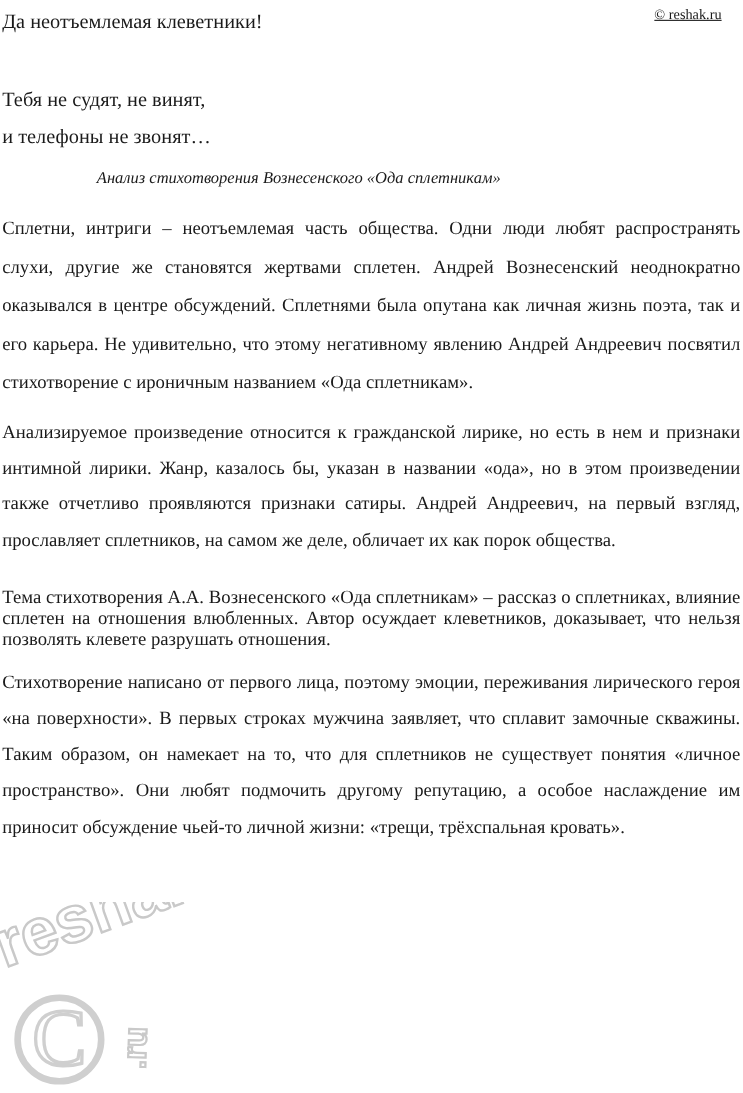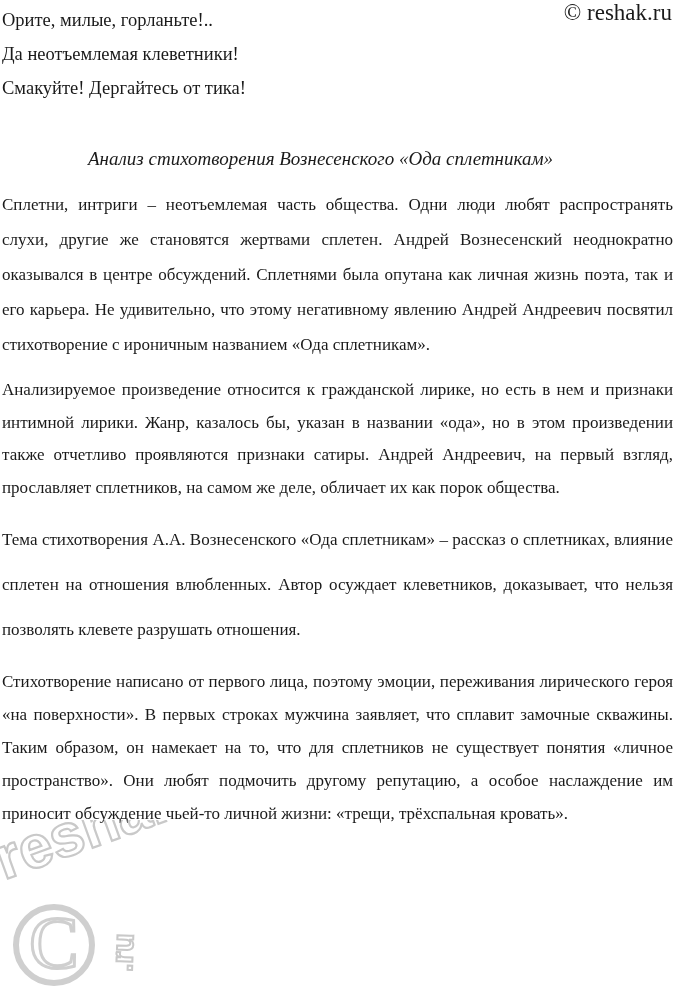--- a/index.html
+++ b/index.html
@@ -31,25 +31,26 @@
     height: 180px;
     pointer-events: none;
     z-index: 0;
   }
   .watermark svg { display: block; }
 
   
   .copyright {
     position: absolute;
     top: 2px;
-    right: 3px;
-    font-size: 23px;
+    right: 19px;
+    font-size: 13px;
     line-height: 22px;
     white-space: nowrap;
     z-index: 3;
+    text-decoration: underline;
   }
 
   
   .content {
     position: relative;
     z-index: 2;
     padding: 0 2px 0 2px;
   }
 
   .poem {
@@ -60,40 +61,40 @@
     font-size: 18.5px;
     line-height: 34px;
     white-space: nowrap;
   }
   .stanza-gap {
     height: 34px;
   }
 
   .work-title {
     font-style: italic;
-    font-size: 19px;
+    font-size: 15px;
     line-height: 32px;
     padding-left: 86px;
     margin-top: 4px;
     white-space: nowrap;
   }
 
   p.body-text {
     margin: 0;
     text-align: justify;
     text-align-last: left;
     font-size: 17px;
     -webkit-hyphens: none;
     hyphens: none;
     word-spacing: 0px;
   }
 
   p.p1 { line-height: 35px; margin-top: 12px; }
   p.p2 { line-height: 32.5px; margin-top: 12px; }
-  p.p3 { line-height: 45px; margin-top: 13px; }
+  p.p3 { line-height: 19px; margin-top: 26px; }
   p.p4 { line-height: 33px; margin-top: 13px; }
 </style>
 </head>
 <body>
 
 <div class="page">
 
   <div class="watermark">
     <svg width="270" height="180" viewBox="0 0 270 180" xmlns="http://www.w3.org/2000/svg">
       <g fill="none" stroke="#c9c9c9" stroke-width="2.2">
@@ -103,27 +104,29 @@
         <text x="60" y="148" text-anchor="middle" font-family="Liberation Serif, serif" font-size="74" fill="none" stroke="#cfcfcf" stroke-width="3">C</text>
       </g>
     </svg>
   </div>
 
   <div class="copyright">© reshak.ru</div>
 
   <div class="content">
 
     <div class="poem">
-      <div class="poem-line">Орите, милые, горланьте!..</div>
       <div class="poem-line">Да неотъемлемая клеветники!</div>
-      <div class="poem-line">Смакуйте! Дергайтесь от тика!</div>
     </div>
 
     <div class="stanza-gap"></div>
 
+    <div class="poem">
+      <div class="poem-line">Тебя не судят, не винят,</div>
+      <div class="poem-line">и телефоны не звонят…</div>
+    </div>
 
     <div class="work-title">Анализ стихотворения Вознесенского «Ода сплетникам»</div>
 
     <p class="body-text p1">Сплетни, интриги – неотъемлемая часть общества. Одни люди любят распространять слухи, другие же становятся жертвами сплетен. Андрей Вознесенский неоднократно оказывался в центре обсуждений. Сплетнями была опутана как личная жизнь поэта, так и его карьера. Не удивительно, что этому негативному явлению Андрей Андреевич посвятил стихотворение с ироничным названием «Ода сплетникам».</p>
     <p class="body-text p2">Анализируемое произведение относится к гражданской лирике, но есть в нем и признаки интимной лирики. Жанр, казалось бы, указан в названии «ода», но в этом произведении также отчетливо проявляются признаки сатиры. Андрей Андреевич, на первый взгляд, прославляет сплетников, на самом же деле, обличает их как порок общества.</p>
     <p class="body-text p3">Тема стихотворения А.А. Вознесенского «Ода сплетникам» – рассказ о сплетниках, влияние сплетен на отношения влюбленных. Автор осуждает клеветников, доказывает, что нельзя позволять клевете разрушать отношения.</p>
     <p class="body-text p4">Стихотворение написано от первого лица, поэтому эмоции, переживания лирического героя «на поверхности». В первых строках мужчина заявляет, что сплавит замочные скважины. Таким образом, он намекает на то, что для сплетников не существует понятия «личное пространство». Они любят подмочить другому репутацию, а особое наслаждение им приносит обсуждение чьей-то личной жизни: «трещи, трёхспальная кровать».</p>
 
   </div>
 </div>

